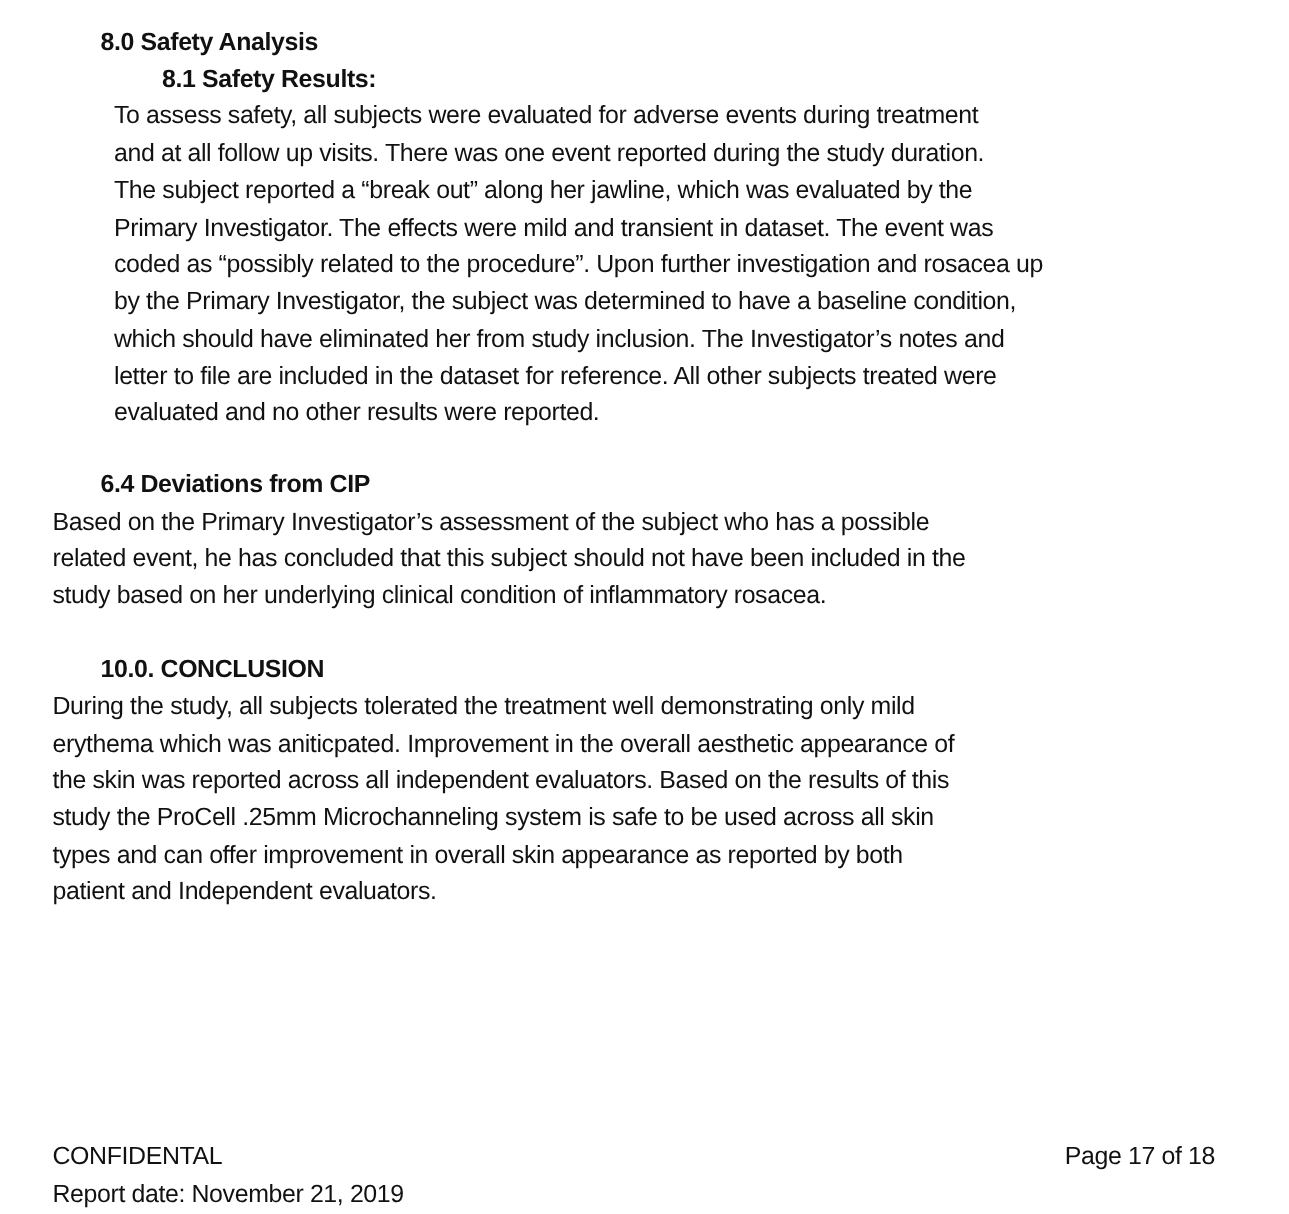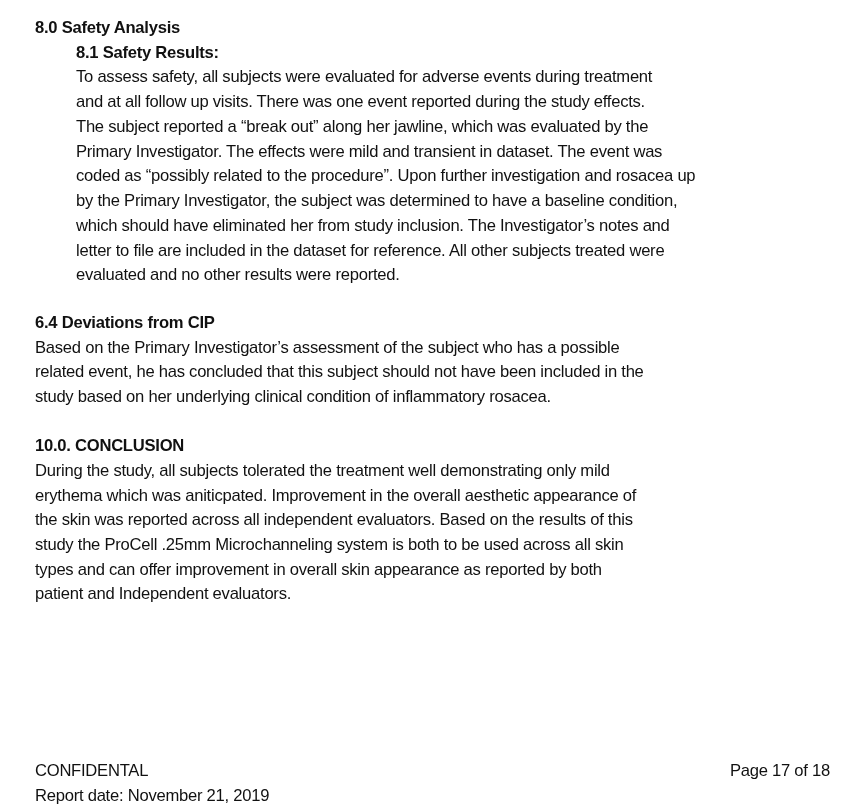--- a/index.html
+++ b/index.html
@@ -15,33 +15,33 @@
       font-family: "Liberation Sans", sans-serif;
       color: #111111;
       font-size: 16.6px;
       letter-spacing: -0.25px;
     }
     .line {
       position: absolute;
       white-space: nowrap;
       line-height: 24.8px;
     }
-    .bold { font-weight: bold; }
+    .bold { font-weight: bold; margin-left: 32px; }
     .indent1 { left: 35px; }
     .indent2 { left: 76px; }
-    .right { right: 29px; }
+    .right { right: 49px; }
   </style>
 </head>
 <body>
 
 <div class="line bold indent1" style="top:16px">8.0 Safety Analysis</div>
 <div class="line bold indent2" style="top:41px">8.1 Safety Results:</div>
 <div>
   <div class="line indent2" style="top:65px">To assess safety, all subjects were evaluated for adverse events during treatment</div>
-  <div class="line indent2" style="top:90px">and at all follow up visits. There was one event reported during the study effects.</div>
+  <div class="line indent2" style="top:90px">and at all follow up visits. There was one event reported during the study duration.</div>
   <div class="line indent2" style="top:115px">The subject reported a “break out” along her jawline, which was evaluated by the</div>
   <div class="line indent2" style="top:140px">Primary Investigator.  The effects were mild and transient in dataset. The event was</div>
   <div class="line indent2" style="top:164px">coded as “possibly related to the procedure”. Upon further investigation and rosacea up</div>
   <div class="line indent2" style="top:189px">by the Primary Investigator, the subject was determined to have a baseline condition,</div>
   <div class="line indent2" style="top:214px">which should have eliminated her from study inclusion.  The Investigator’s notes and</div>
   <div class="line indent2" style="top:239px">letter to file are included in the dataset for reference.  All other subjects treated were</div>
   <div class="line indent2" style="top:263px">evaluated and no other results were reported.</div>
 </div>
 
 <div class="line bold indent1" style="top:311px">6.4 Deviations from CIP</div>
@@ -49,21 +49,21 @@
   <div class="line indent1" style="top:336px">Based on the Primary Investigator’s assessment of the subject who has a possible</div>
   <div class="line indent1" style="top:360px">related event, he has concluded that this subject should not have been included in the</div>
   <div class="line indent1" style="top:385px">study based on her underlying clinical condition of inflammatory rosacea.</div>
 </div>
 
 <div class="line bold indent1" style="top:434px">10.0. CONCLUSION</div>
 <div>
   <div class="line indent1" style="top:459px">During the study, all subjects tolerated the treatment well demonstrating only mild</div>
   <div class="line indent1" style="top:484px">erythema which was aniticpated.  Improvement in the overall aesthetic appearance of</div>
   <div class="line indent1" style="top:508px">the skin was reported across all independent evaluators.  Based on the results of this</div>
-  <div class="line indent1" style="top:533px">study the ProCell .25mm Microchanneling system is both to be used across all skin</div>
+  <div class="line indent1" style="top:533px">study the ProCell .25mm Microchanneling system is safe to be used across all skin</div>
   <div class="line indent1" style="top:558px">types and can offer improvement in overall skin appearance as reported by both</div>
   <div class="line indent1" style="top:582px">patient and Independent evaluators.</div>
 </div>
 
 <div>
   <div class="line indent1" style="top:759px">CONFIDENTAL</div>
   <div class="line indent1" style="top:784px">Report date: November 21, 2019</div>
   <div class="line right" style="top:759px">Page 17 of 18</div>
 </div>
 

